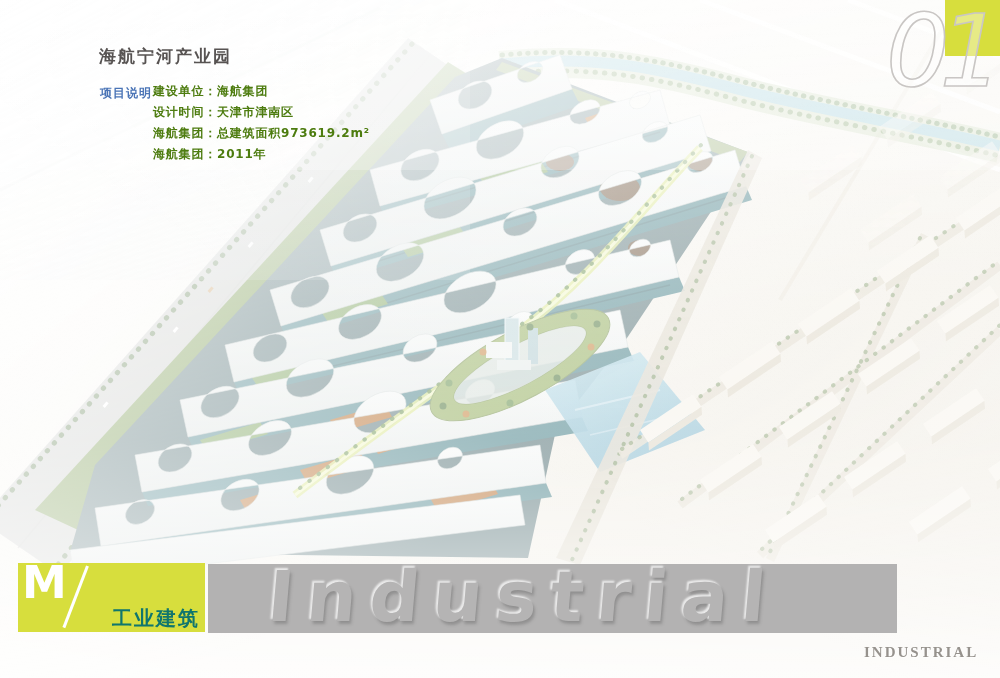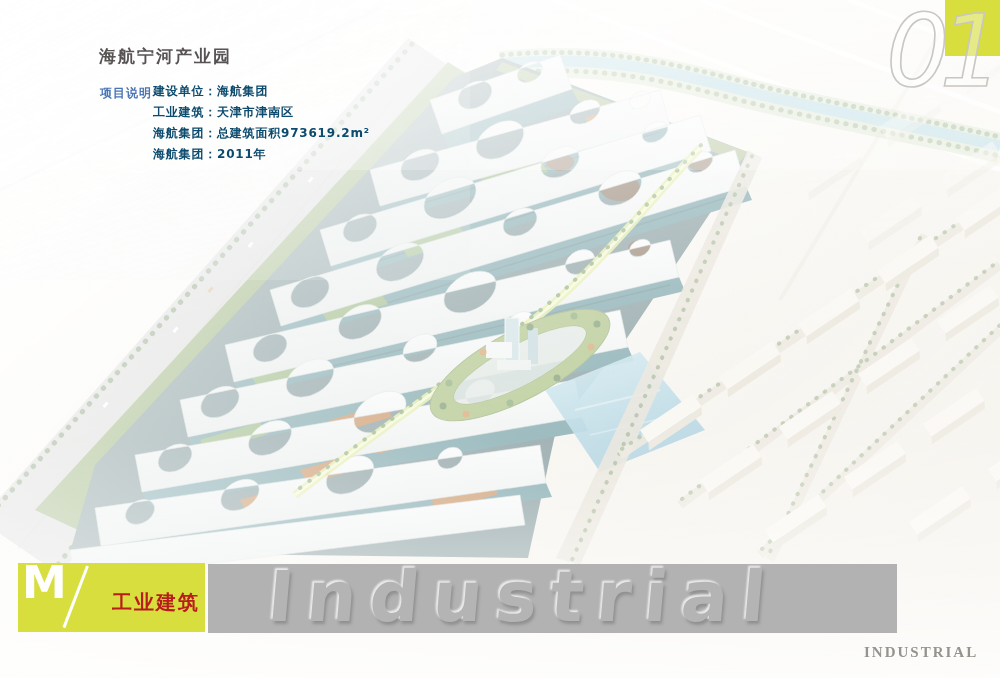--- a/index.html
+++ b/index.html
@@ -6,30 +6,30 @@
   .page{position:relative;width:1000px;height:678px;overflow:hidden;background:#ffffff;
         font-family:"DejaVu Sans","Liberation Sans",sans-serif;}
   .render{position:absolute;left:0;top:0;width:1000px;height:678px;display:block;}
 
   
   .page-title{position:absolute;left:99px;top:45px;font-size:17px;font-weight:bold;
               color:#575352;letter-spacing:2px;}
   .section-label{position:absolute;left:100px;top:85px;font-size:12px;font-weight:bold;
                  color:#4a74b6;letter-spacing:1px;}
   .details{position:absolute;left:153px;top:85px;}
-  .detail-line{font-size:12px;font-weight:bold;color:#0c4a6e;letter-spacing:0.8px;
+  .detail-line{font-size:12px;font-weight:bold;color:#4d7c0f;letter-spacing:0.8px;
                line-height:12px;margin-bottom:9px;white-space:nowrap;}
 
   
   .logo-box{position:absolute;left:18px;top:563px;width:187px;height:69px;background:#d7de3d;}
   .logo-m{position:absolute;left:4px;top:-7px;font-size:45px;font-weight:bold;color:#ffffff;}
   .logo-slash{position:absolute;left:68px;top:3px;width:3px;height:66px;background:#ffffff;
               transform:rotate(21deg);transform-origin:top center;}
-  .logo-cat{position:absolute;right:5px;bottom:16px;font-size:20px;font-weight:bold;
-            color:#b91c1c;letter-spacing:2px;}
+  .logo-cat{position:absolute;right:5px;bottom:0;font-size:20px;font-weight:bold;
+            color:#0f766e;letter-spacing:2px;}
 
   .watermark-band{position:absolute;left:208px;top:564px;width:689px;height:69px;
                   background:#b3b2b2;overflow:hidden;}
   .watermark-text{display:inline-block;margin-left:60px;font-size:70px;line-height:66px;
                   font-weight:bold;letter-spacing:13px;color:#b5b4b4;transform:skewX(-5deg);
                   text-shadow:-2px -2px 2px rgba(255,255,255,0.75), 2px 3px 3px rgba(85,85,85,0.35),
                               0 0 1px rgba(110,110,110,0.25);white-space:nowrap;}
   .corner-label{position:absolute;left:864px;top:644px;font-family:"Liberation Serif","DejaVu Serif",serif;
                 font-size:15px;font-weight:bold;letter-spacing:2px;color:#96928d;
                 text-shadow:1px 1px 0 rgba(255,255,255,0.6);}
@@ -318,21 +318,21 @@
       <rect x="0" y="0" width="1000" height="678" fill="url(#hazeR)"></rect>
       <rect x="0" y="0" width="1000" height="678" fill="url(#hazeB)"></rect>
       <rect x="0" y="0" width="1000" height="170" fill="#ffffff" opacity="0.25"></rect>
     </g>
   </svg>
 
   <div class="page-title">海航宁河产业园</div>
   <div class="section-label">项目说明</div>
   <div class="details">
     <div class="detail-line">建设单位：海航集团</div>
-    <div class="detail-line">工业建筑：天津市津南区</div>
+    <div class="detail-line">设计时间：天津市津南区</div>
     <div class="detail-line">海航集团：总建筑面积973619.2m²</div>
     <div class="detail-line">海航集团：2011年</div>
   </div>
 
   <div class="logo-box">
     <div class="logo-m">M</div>
     <div class="logo-slash"></div>
     <div class="logo-cat">工业建筑</div>
   </div>
 

